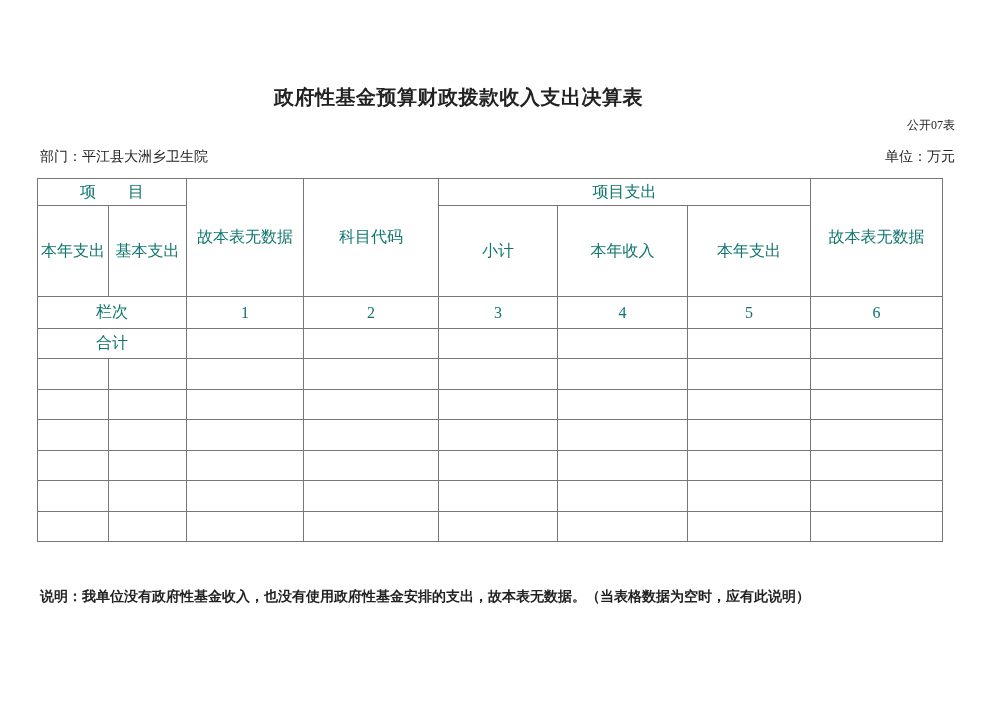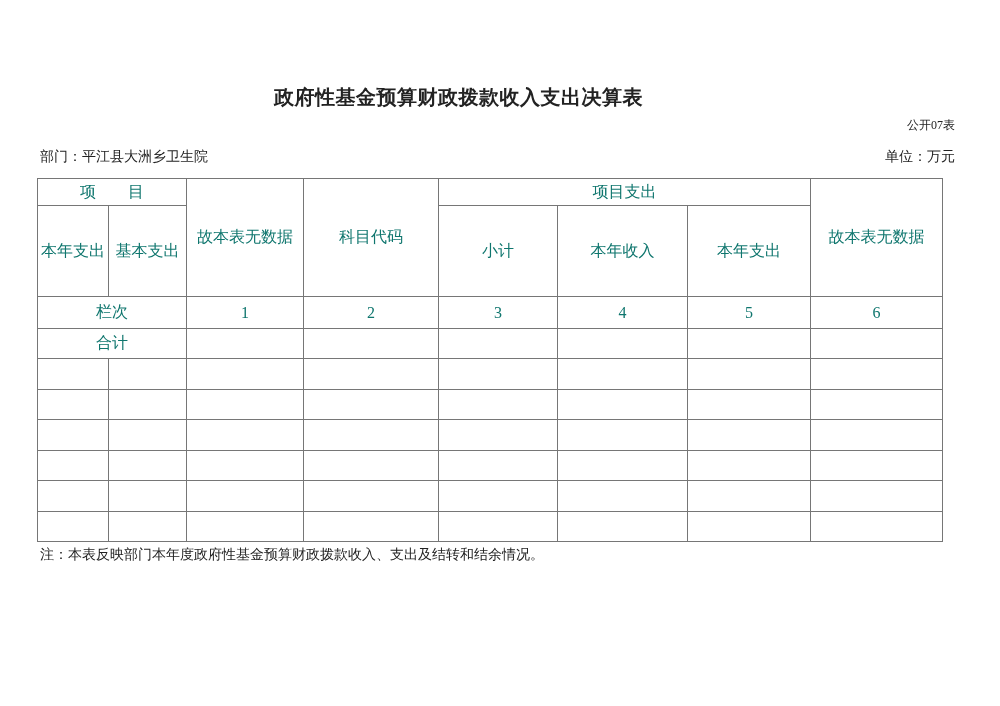--- a/index.html
+++ b/index.html
@@ -203,16 +203,16 @@
           <td></td>
           <td></td>
           <td></td>
           <td></td>
           <td></td>
           <td></td>
         </tr>
       </tbody>
   </table>
 
-  <div class="note">注：本表反映部门本年度政府性基金预算财政拨款收入、支出及结转和结余情况。</div>
-
+
+  <div class="statement">说明：我单位没有政府性基金收入，也没有使用政府性基金安排的支出，故本表无数据。（当表格数据为空时，应有此说明）</div>
 
 </div>
 
 </body></html>

